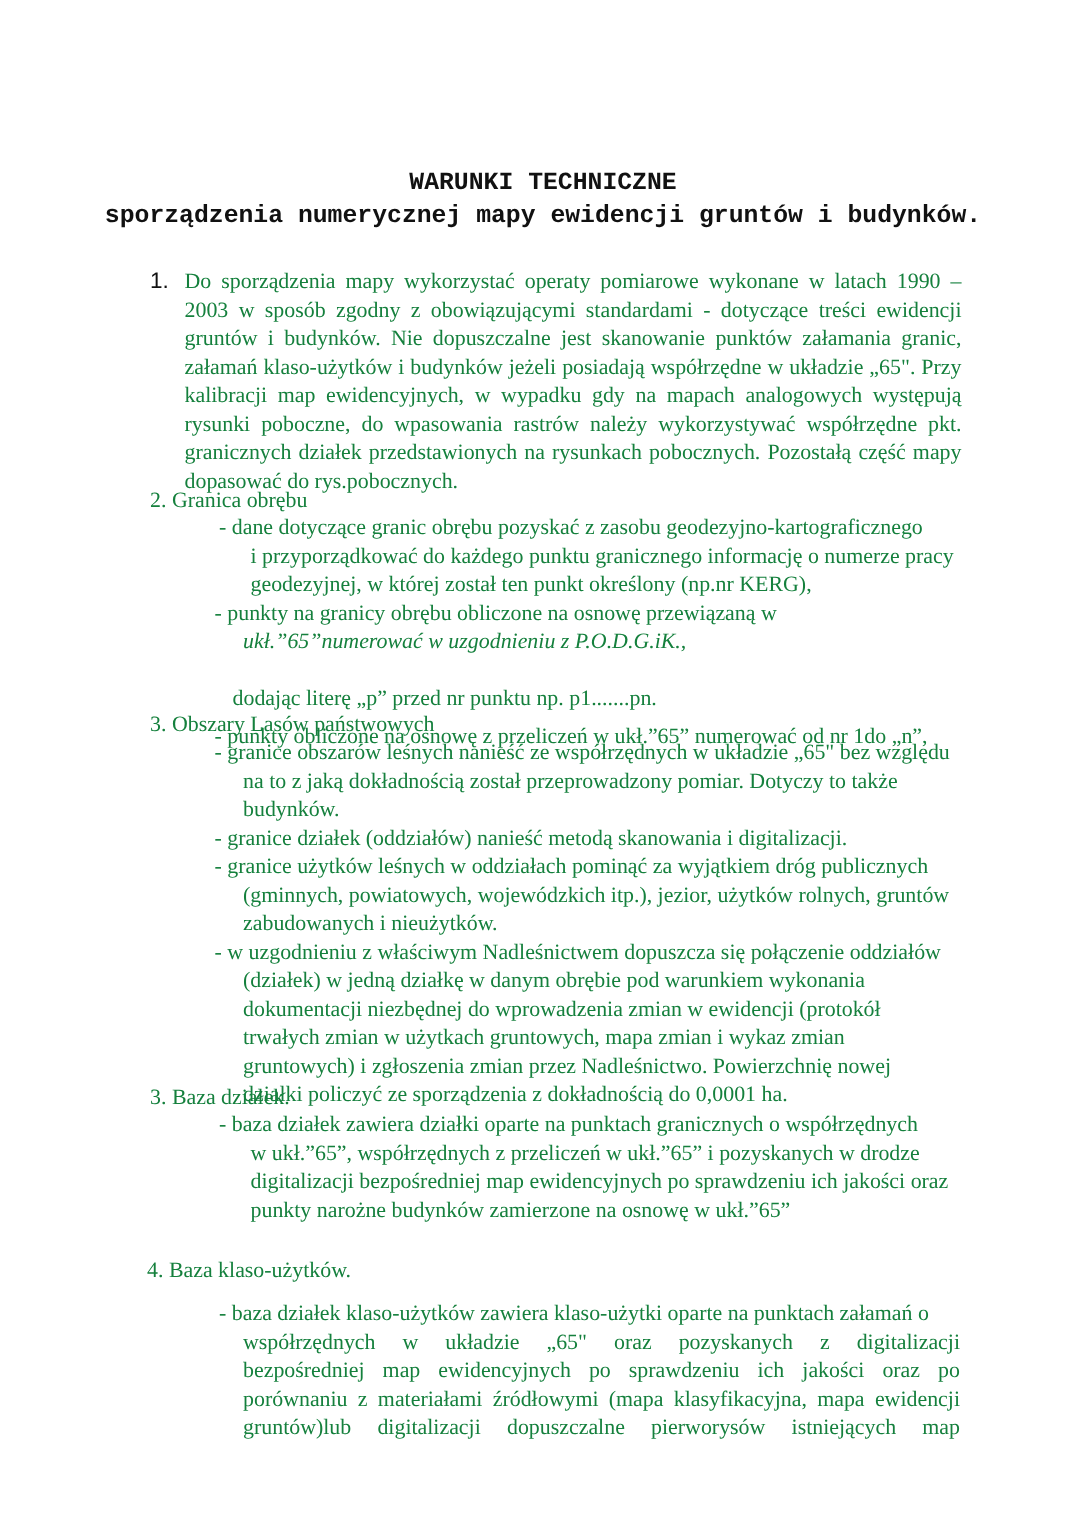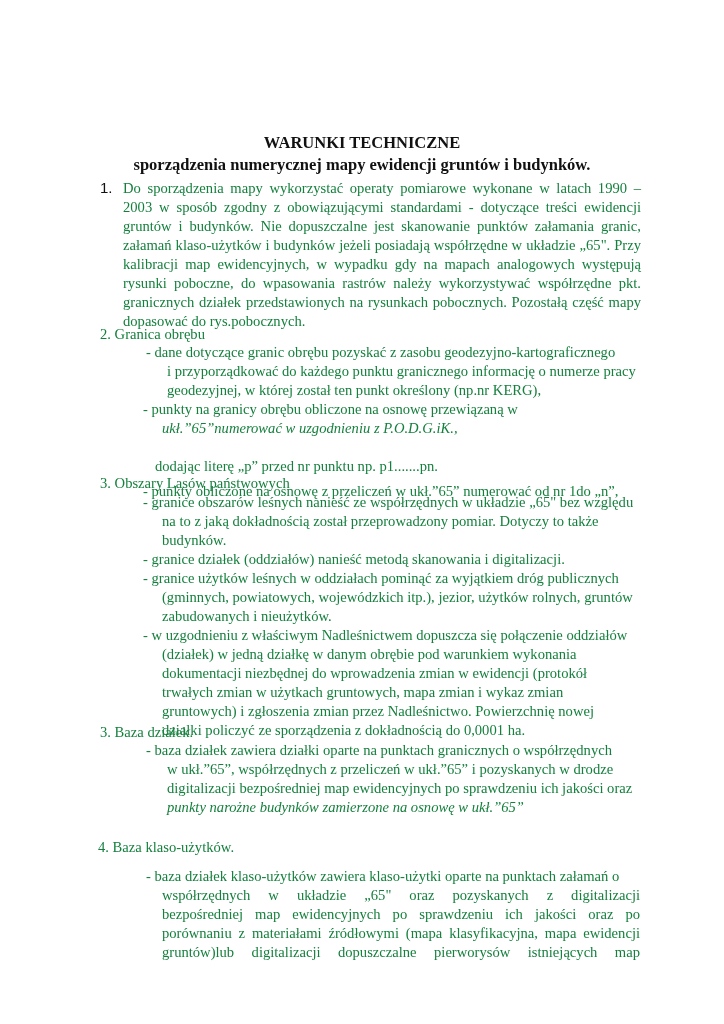--- a/index.html
+++ b/index.html
@@ -1,19 +1,19 @@
 <!DOCTYPE html>
 <html><head>
 <meta charset="utf-8">
 <style>
   html, body { margin:0; padding:0; background:#ffffff; }
   body { width:724px; height:1024px; position:relative; overflow:hidden; }
   .page { position:absolute; left:0; top:0; width:724px; height:1024px; background:#fff; }
   .title { position:absolute; left:0; width:724px; text-align:center;
-           font-family:Liberation Serif, serif; font-weight:bold; color:#111; font-size:16.5px; white-space:nowrap;margin-top:21px; }
+           font-family:Liberation Mono, monospace; font-weight:bold; color:#111; font-size:16.5px; white-space:nowrap; }
   .ln { position:absolute; font-family:"Liberation Serif", serif; font-size:14.6px; color:#15803d; white-space:nowrap; line-height:1; }
   .num1 { position:absolute; font-family:"Liberation Sans", sans-serif; font-size:15px; color:#111; line-height:1; }
   .just { text-align:justify; text-align-last:justify; display:block; }
 </style>
 </head>
 <body>
 
 <div class="page">
   <div class="title" style="top:112px;">WARUNKI TECHNICZNE</div>
   <div class="title" style="top:134px;">sporządzenia numerycznej mapy ewidencji gruntów i budynków.</div>
@@ -56,21 +56,21 @@
     <div class="ln" style="left:162px;top:685px;">trwałych zmian w użytkach gruntowych, mapa zmian i wykaz zmian</div>
     <div class="ln" style="left:162px;top:704px;">gruntowych) i zgłoszenia zmian przez Nadleśnictwo. Powierzchnię nowej</div>
     <div class="ln" style="left:162px;top:723px;">działki policzyć ze sporządzenia z dokładnością do 0,0001 ha.</div>
   </div>
 
   <div>
     <div class="ln" style="left:100px;top:725px;">3. Baza działek.</div>
     <div class="ln" style="left:146px;top:743px;">-    baza działek zawiera działki oparte na punktach granicznych o współrzędnych</div>
     <div class="ln" style="left:167px;top:762px;">w ukł.”65”, współrzędnych z przeliczeń w ukł.”65” i pozyskanych w drodze</div>
     <div class="ln" style="left:167px;top:781px;">digitalizacji bezpośredniej map ewidencyjnych po sprawdzeniu ich jakości oraz</div>
-    <div class="ln" style="left:167px;top:800px;font-style:italic;">punkty narożne budynków zamierzone na osnowę w ukł.”65”</div>
+    <div class="ln" style="left:167px;top:800px;">punkty narożne budynków zamierzone na osnowę w ukł.”65”</div>
   </div>
 
   <div>
     <div class="ln" style="left:98px;top:840px;">4. Baza klaso-użytków.</div>
     <div class="ln" style="left:146px;top:869px;">-  baza działek klaso-użytków zawiera klaso-użytki oparte na punktach załamań o</div>
     <div class="ln just" style="left:162px;top:888px;width:478px;">współrzędnych   w   układzie   „65"   oraz   pozyskanych     z     digitalizacji</div>
     <div class="ln just" style="left:162px;top:907px;width:478px;">bezpośredniej   map  ewidencyjnych  po    sprawdzeniu  ich  jakości  oraz  po</div>
     <div class="ln just" style="left:162px;top:926px;width:478px;">porównaniu   z materiałami źródłowymi (mapa klasyfikacyjna, mapa ewidencji</div>
     <div class="ln just" style="left:162px;top:945px;width:478px;">gruntów)lub  digitalizacji  dopuszczalne    pierworysów  istniejących  map</div>
   </div>

